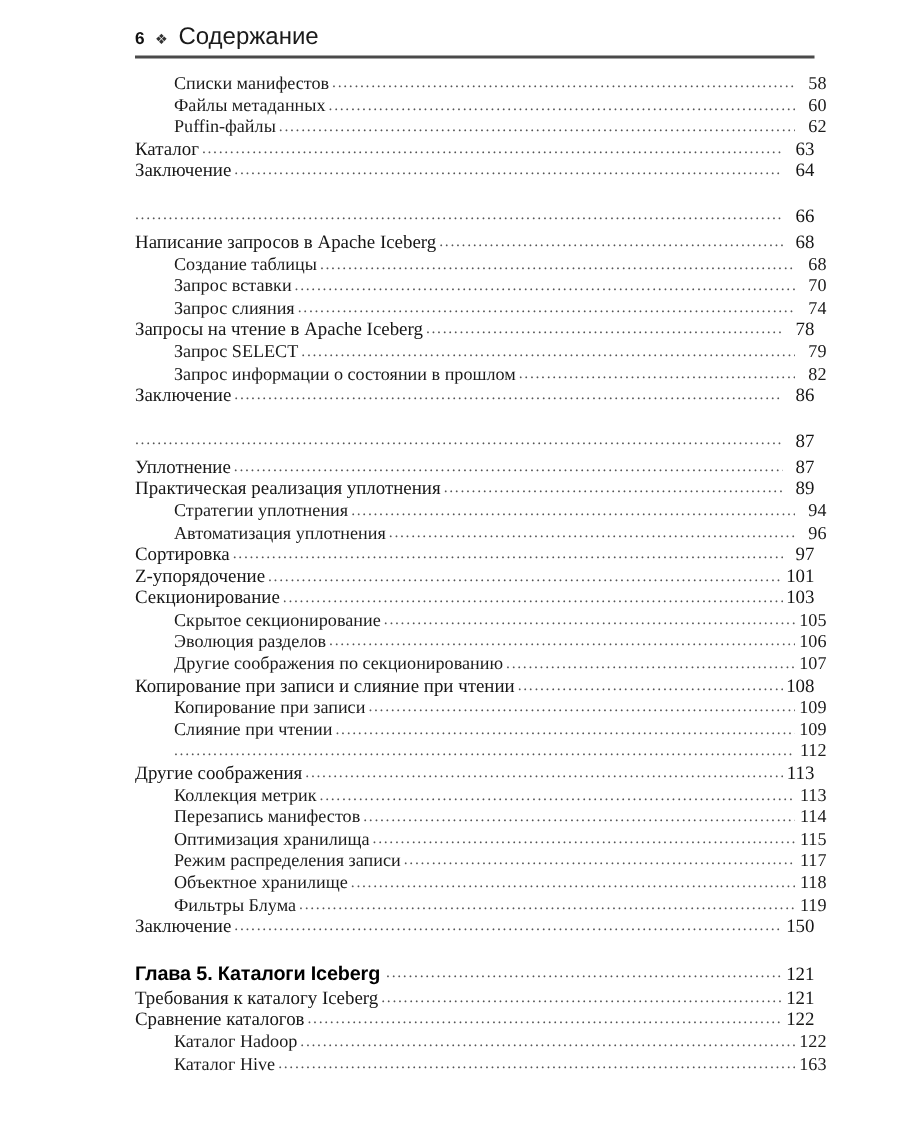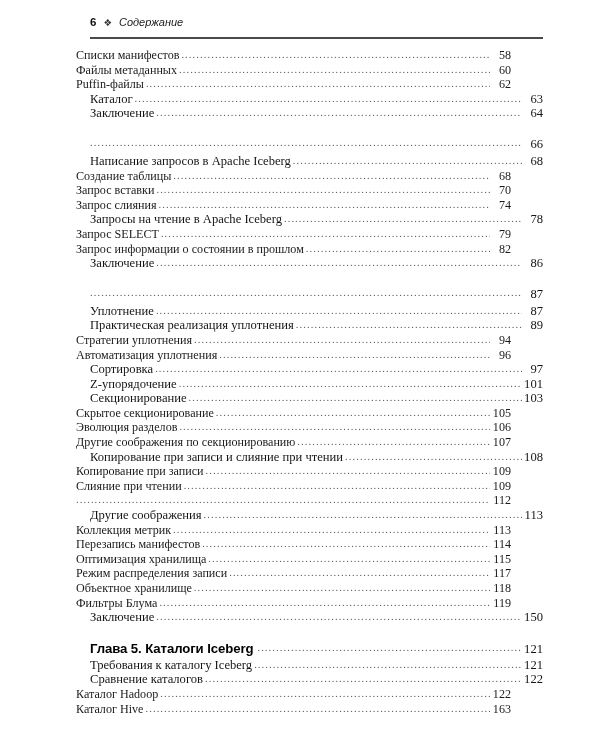--- a/index.html
+++ b/index.html
@@ -38,23 +38,22 @@
     color: #111;
     letter-spacing: 0;
   }
   .ornament {
     font-size: 9.5px;
     color: #333;
     position: relative;
     top: -0.5px;
   }
   .head-title {
-    font-size: 11px;
+    font-size: 16px;
     color: #1a1a1a;
-    font-style: italic;
   }
   .head-rule {
     position: absolute;
     left: 90px;
     top: 37px;
     width: 453px;
     height: 1.5px;
     background: #4a4a4a;
   }
   
@@ -106,21 +105,21 @@
   .lvl1 { margin-left: 90px; }
 
   
   .lvl2 .label,
   .lvl2 .pageno {
     font-family: "Liberation Serif", serif;
     font-size: 12.1px;
     color: #1b1b1b;
   }
   .lvl2 {
-    margin-left: 76px;
+    margin-left: 116px;
     width: 435px;
   }
 
   
   .chapter {
     height: 17px;
     margin-top: 16px;
   }
   .chapter .label {
     font-family: "Liberation Sans", sans-serif;

